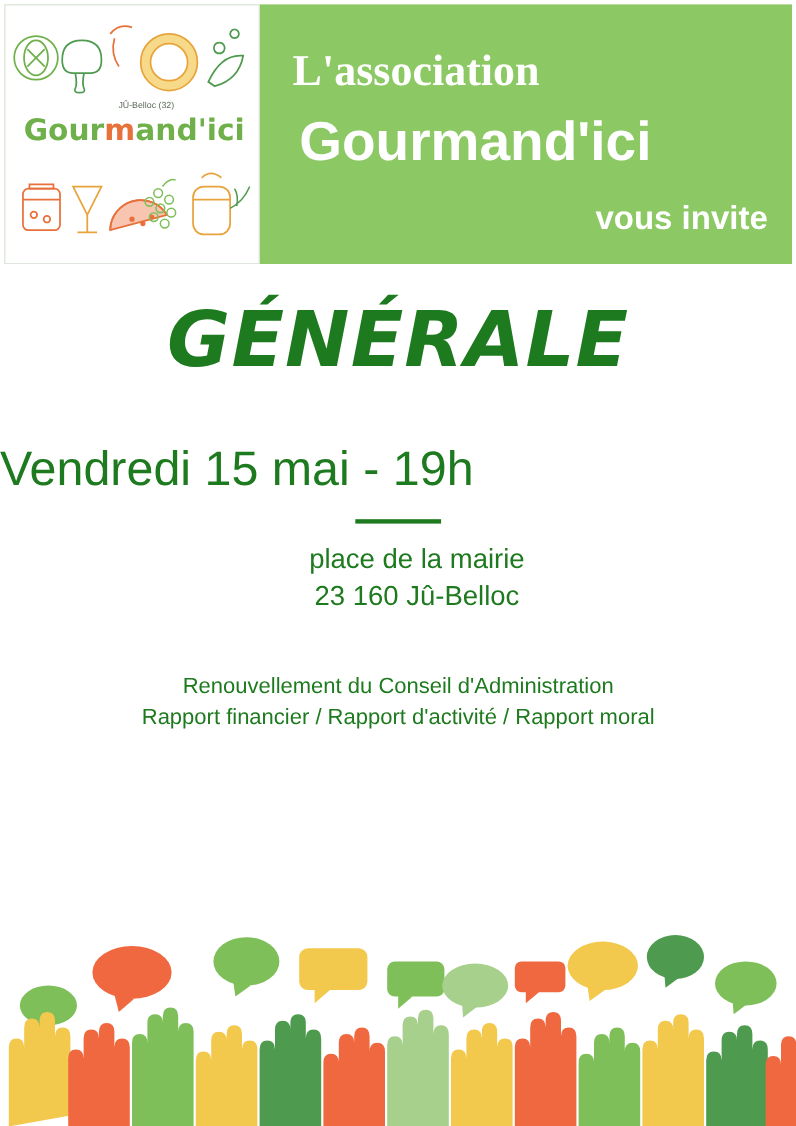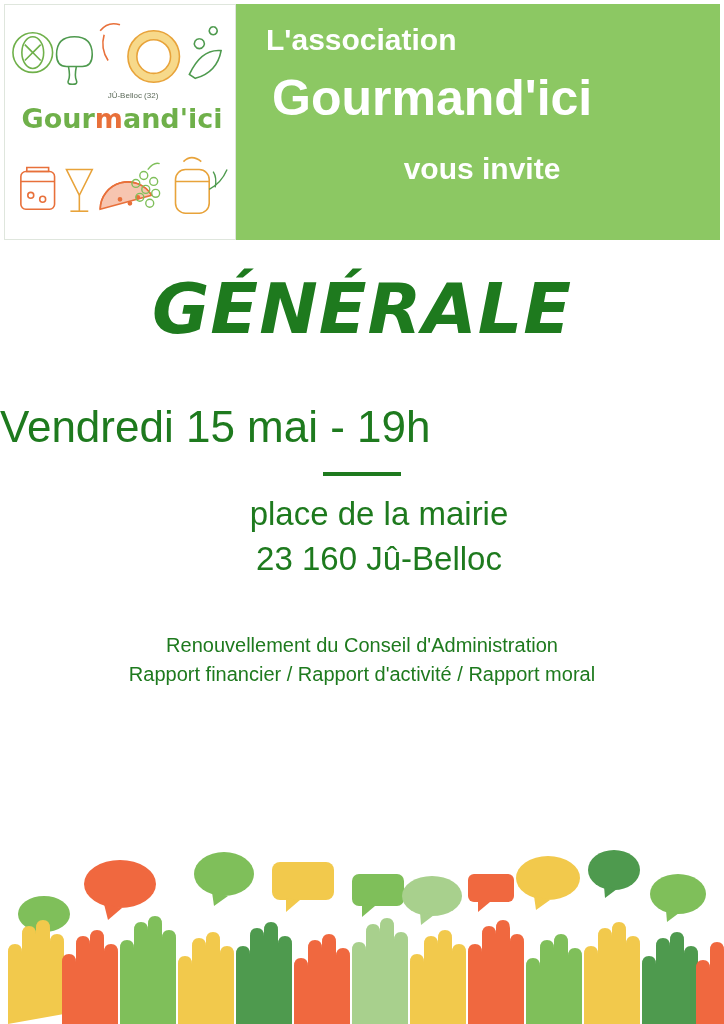--- a/index.html
+++ b/index.html
@@ -67,36 +67,37 @@
   .header-text {
     flex: 1;
     color: #ffffff;
     padding: 18px 22px 10px 30px;
     box-sizing: border-box;
     display: flex;
     flex-direction: column;
     justify-content: flex-start;
   }
   .assoc-line {
-    font-size: 30px;
+    font-size: 40px;
     font-weight: bold;
     line-height: 1.2;
-    margin-top: 0;
+    margin-top: 18px;
+    font-family: Liberation Serif, serif;
   }
   .assoc-name {
     font-size: 50px;
     font-weight: bold;
     line-height: 1.15;
     margin-top: 12px;
     margin-left: 6px;
   }
   .assoc-invite {
     font-size: 30px;
     font-weight: bold;
-    text-align: center;
+    text-align: right;
     margin-top: 24px;
   }
 
   
   .title-block {
     text-align: center;
     margin-top: 30px;
     color: #1E7A1E;
     font-family: "DejaVu Sans", sans-serif;
     font-style: italic;
@@ -117,21 +118,21 @@
   }
   .divider {
     width: 78px;
     height: 4px;
     background: #1E7A1E;
     margin: 20px auto 0 auto;
   }
   .place {
     text-align: center;
     color: #1E7A1E;
-    font-size: 33px;
+    font-size: 25px;
     line-height: 1.35;
     margin-top: 16px;
     padding-left: 34px;
   }
 
   
   .agenda {
     text-align: center;
     color: #1E7A1E;
     margin-top: 50px;

